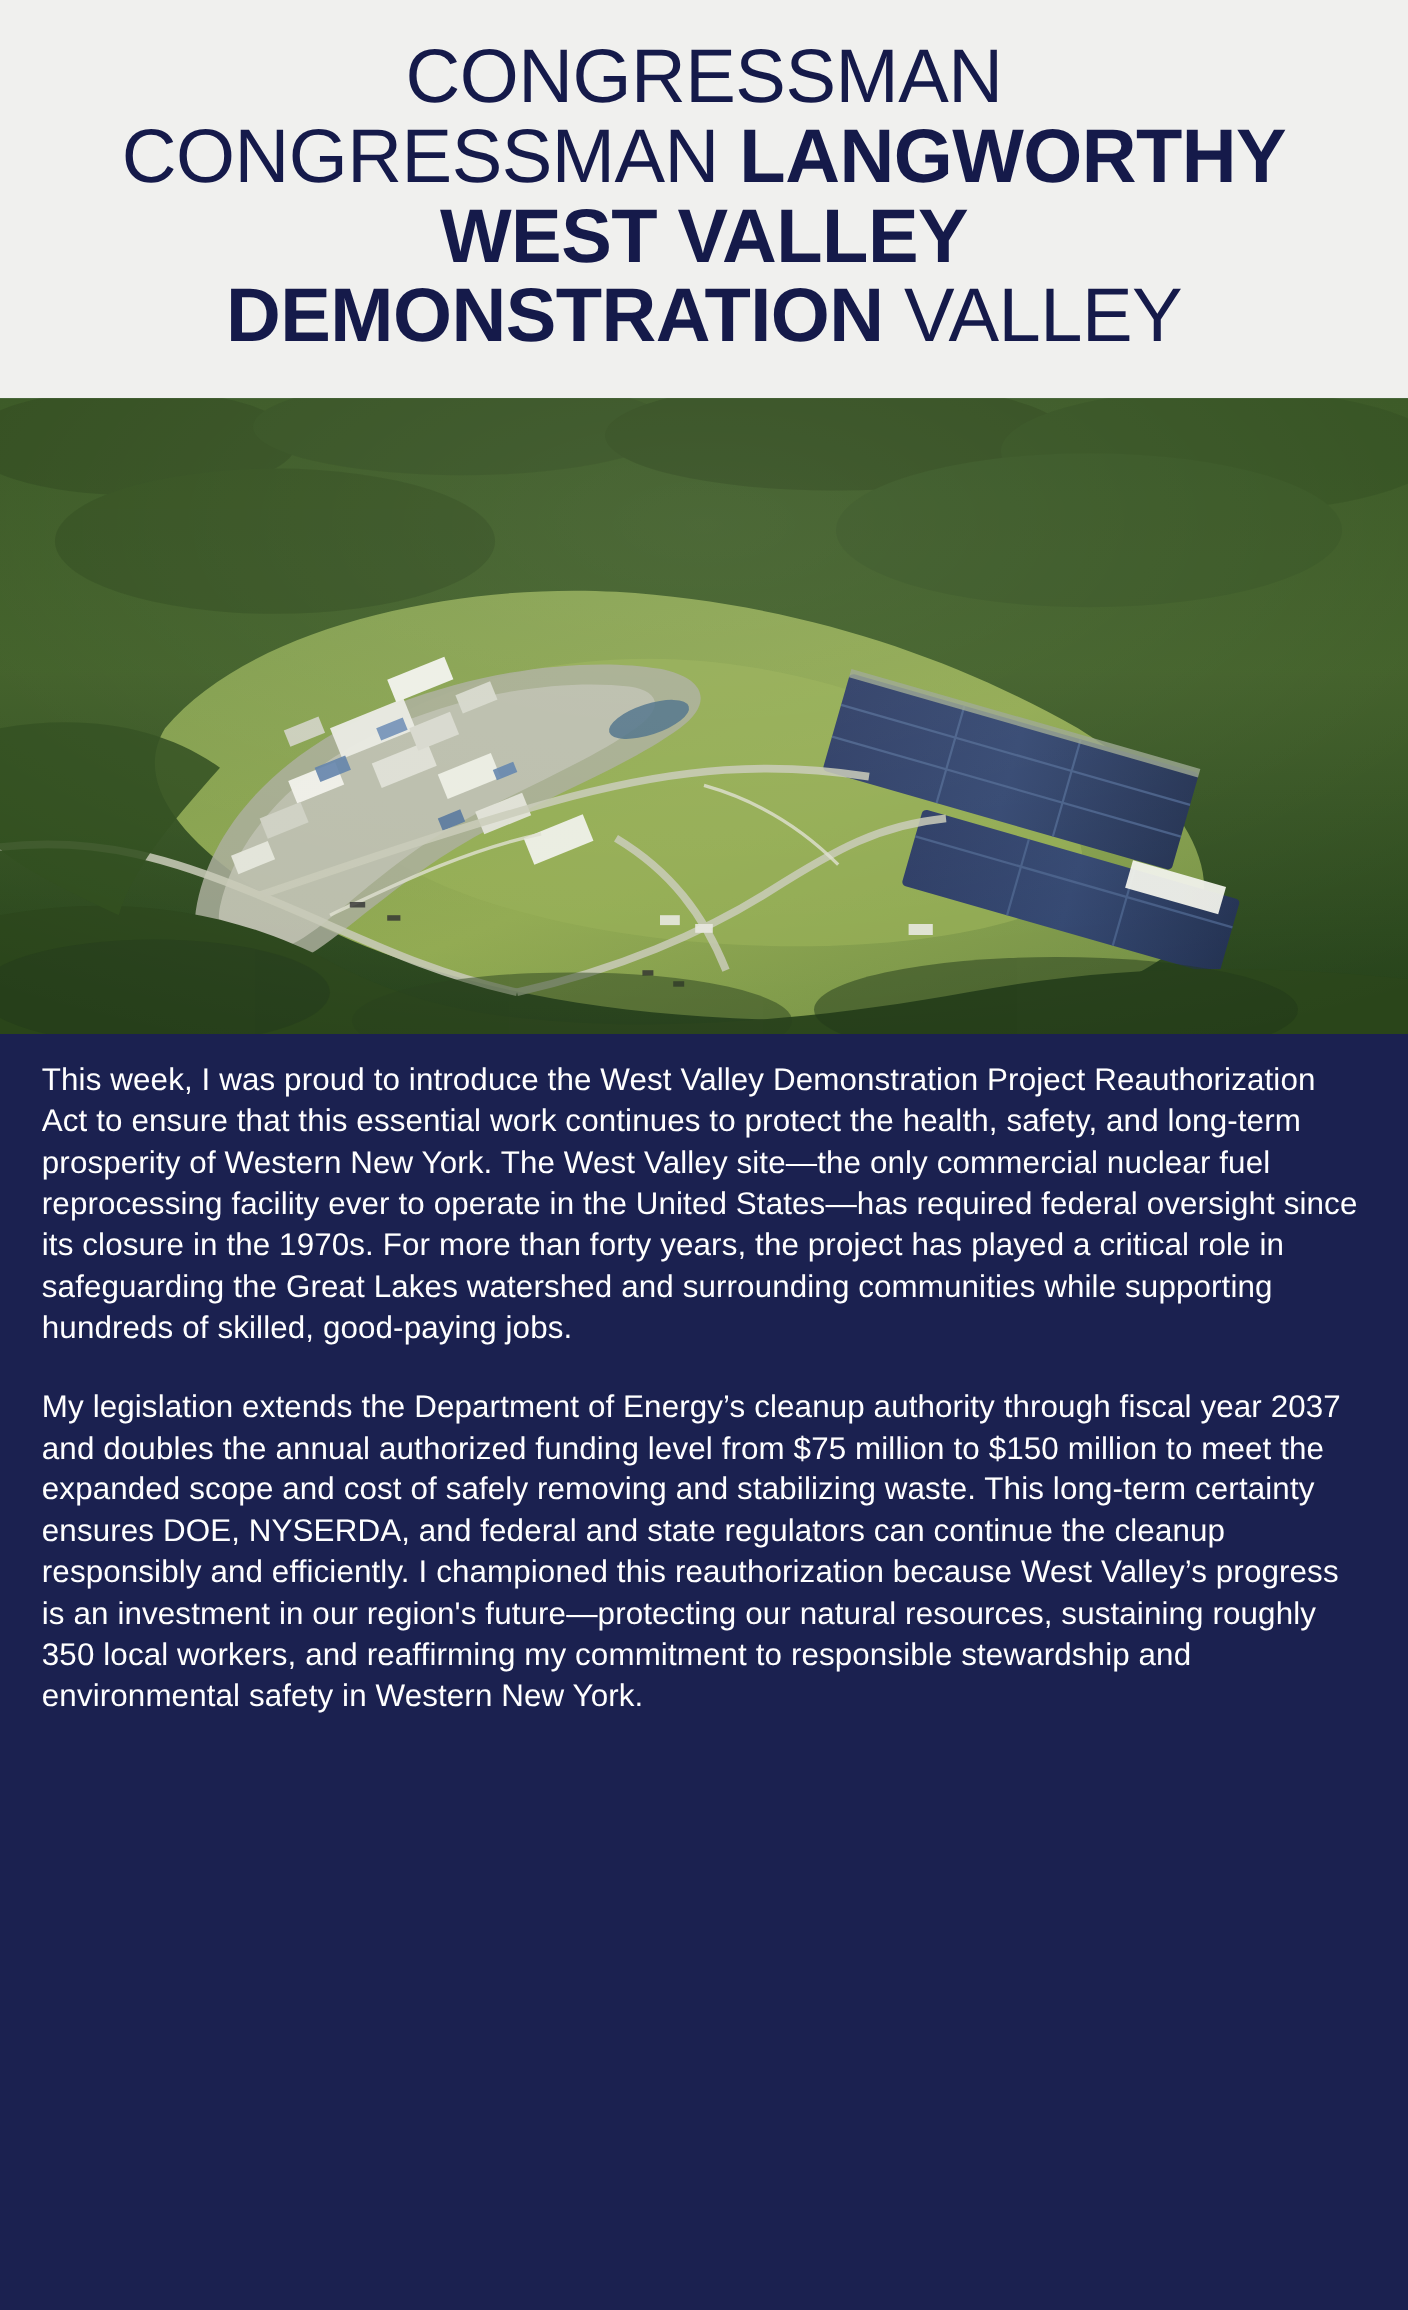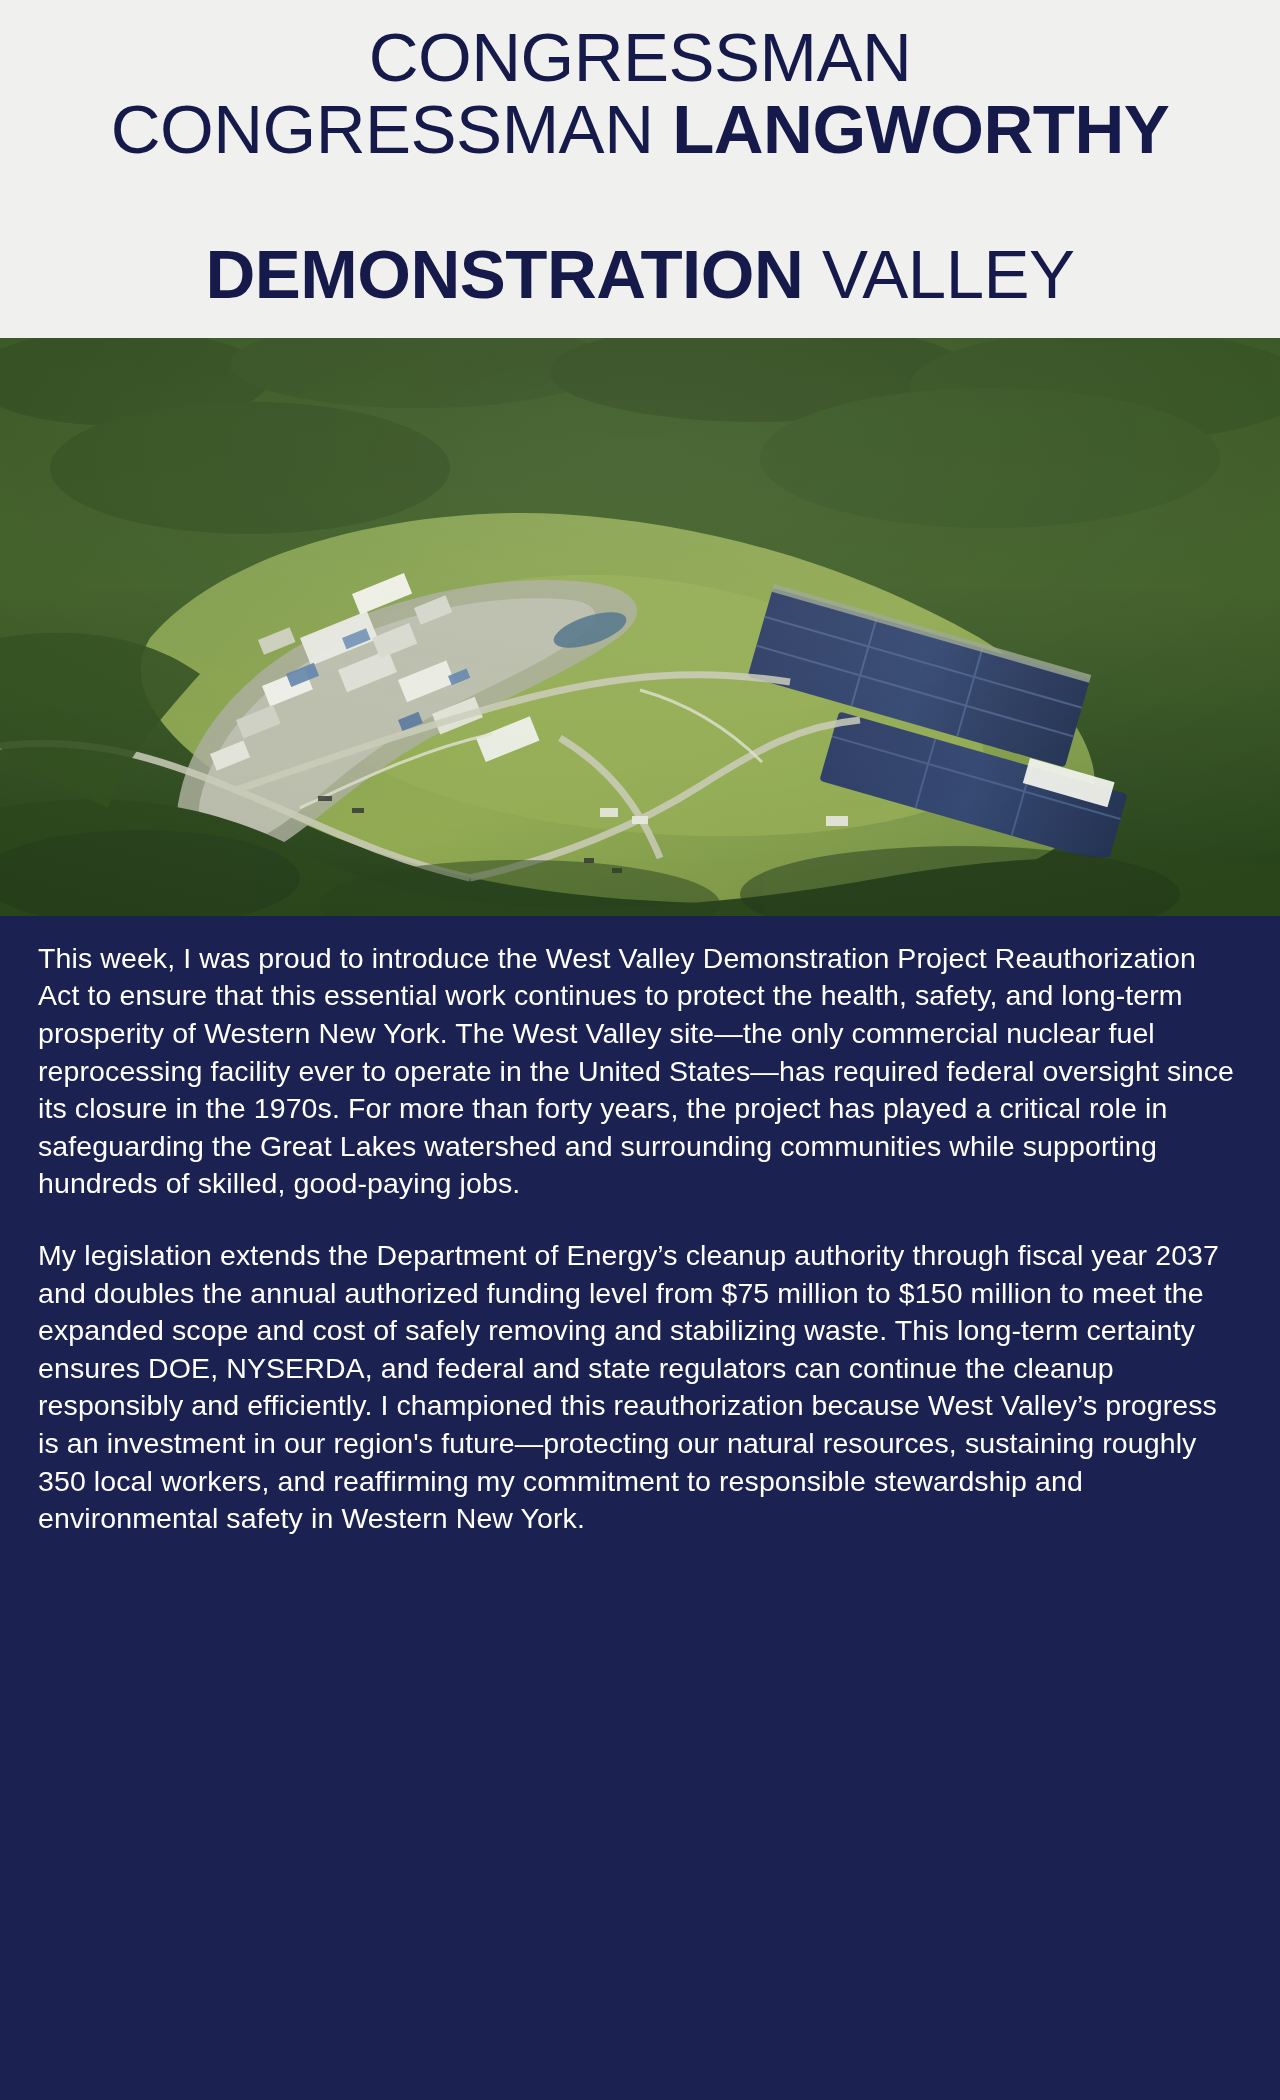--- a/index.html
+++ b/index.html
@@ -23,21 +23,21 @@
   }
 
   
   .header {
     background: #f0f0ee;
     padding: 22px 14px 26px 14px;
     box-sizing: border-box;
     flex: 0 0 auto;
   }
   .headline {
-    margin: 0;
+    margin: 12px;
     text-align: center;
     color: #151a4a;
     font-family: "Liberation Sans", sans-serif;
     font-size: 69px;
     line-height: 1.05;
     letter-spacing: -0.5px;
     font-weight: 400;
   }
   .headline .light {
     font-weight: 400;
@@ -82,21 +82,21 @@
 </style>
 </head>
 <body>
 
 <div class="page">
 
   <div class="header">
     <h1 class="headline">
       <span class="light">CONGRESSMAN</span><br>
       <span class="light">CONGRESSMAN </span><span class="bold">LANGWORTHY</span><br>
-      <br>
+      <span class="bold">WEST VALLEY</span><br>
       <span class="bold">DEMONSTRATION </span><span class="light">VALLEY</span><br>
     </h1>
   </div>
 
   <div class="photo-wrap">
     <svg class="photo" viewBox="0 0 1280 578" preserveAspectRatio="none">
       <defs>
         <linearGradient id="forestTop" x1="0" y1="0" x2="0" y2="1">
           <stop offset="0%" stop-color="#35541f"></stop>
           <stop offset="100%" stop-color="#47682a"></stop>

